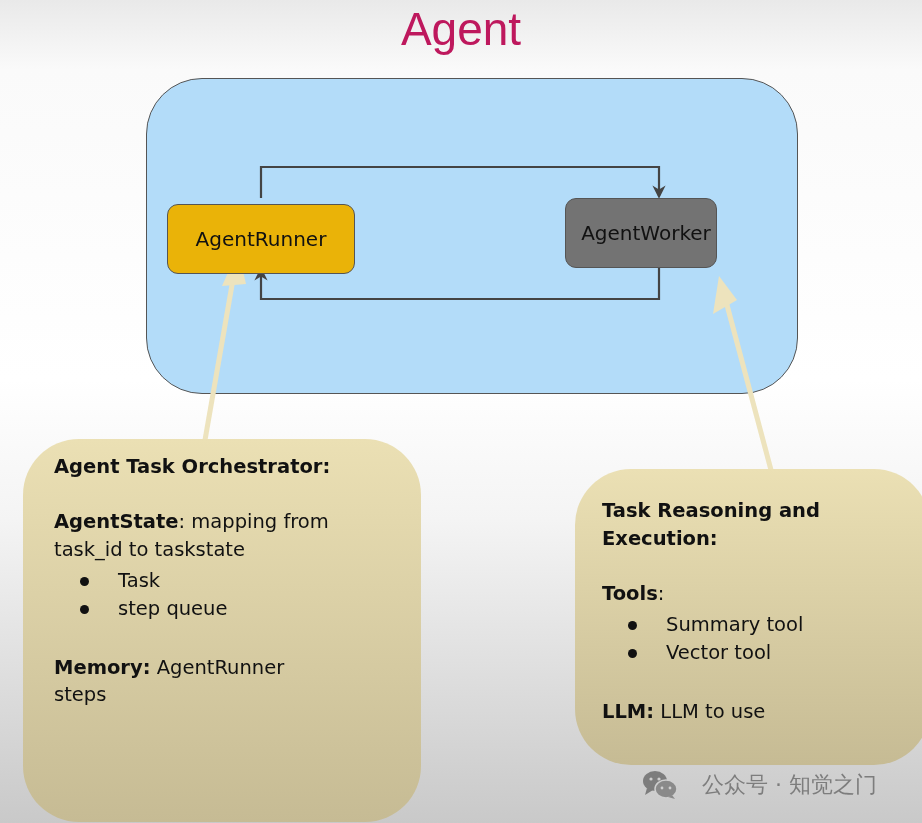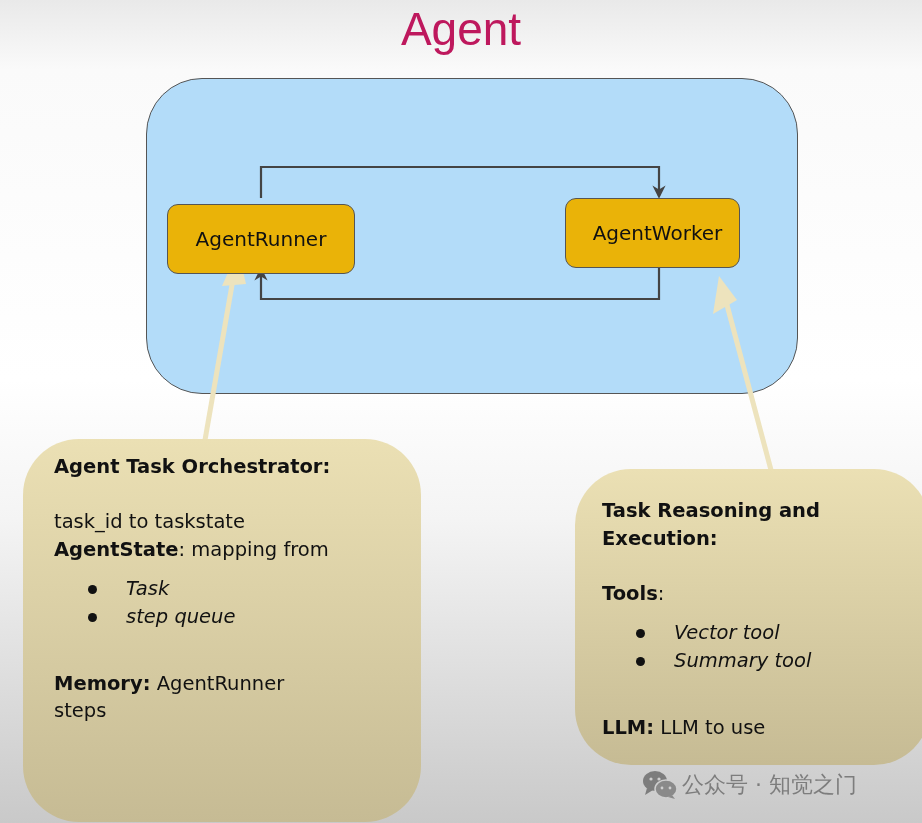--- a/index.html
+++ b/index.html
@@ -15,38 +15,38 @@
   .agent-box {
     position: absolute; left: 146px; top: 78px; width: 652px; height: 316px;
     background: #b3dcf9; border: 1.5px solid #555; border-radius: 56px; box-sizing: border-box;
   }
   .node {
     position: absolute; height: 70px; border: 1.5px solid #555; border-radius: 11px; box-sizing: border-box;
     display: flex; align-items: center; justify-content: center;
     font-family: "DejaVu Sans", sans-serif; font-size: 20px; color: #111;
   }
   .runner { left: 167px; top: 204px; width: 188px; background: #eab308; }
-  .worker { left: 565px; top: 198px; width: 175px; background: #eab308; padding-left: 10px; }
+  .worker { left: 565px; top: 198px; width: 152px; background: #737373; padding-left: 10px; }
   svg.overlay { position: absolute; left: 0; top: 0; }
   .card {
     position: absolute; border-radius: 56px; box-sizing: border-box;
     background: linear-gradient(to bottom, #ebe0b4 0%, #c6bb94 100%);
     font-size: 19.5px; line-height: 27.5px; color: #111;
   }
   .card-left { left: 23px; top: 439px; width: 398px; height: 383px; padding: 14px 20px 0 31px; }
   .card-right { left: 575px; top: 469px; width: 355px; height: 296px; padding: 28px 20px 0 27px; }
   .card b { font-weight: bold; }
   .card .blank { height: 27.5px; }
-  .card ul { list-style: none; margin: 12px; padding: 0; font-style: italic; }
+  .card ul { list-style: none; margin: 4px; padding: 0; }
   .card li { position: relative; padding-left: 60px; }
   .card li::before {
     content: ""; position: absolute; left: 22px; top: 10px; width: 9px; height: 9px; border-radius: 50%; background: #111;
   }
   .watermark {
-    position: absolute; left: 642px; top: 770px; display: flex; align-items: center; gap: 4px;
+    position: absolute; left: 642px; top: 770px; display: flex; align-items: center; gap: 24px;
     color: #7d7d7d; font-size: 22px;
   }
   .wechat-icon { width: 36px; height: 30px; position: relative; }
 </style>
 </head>
 <body>
 
 <div class="title">Agent</div>
 
 <div class="agent-box"></div>
@@ -73,39 +73,39 @@
 <div class="node runner">
   <span>AgentRunner</span>
 </div>
 <div class="node worker">
   <span>AgentWorker</span>
 </div>
 
 <div class="card card-left">
   <div><b>Agent Task Orchestrator:</b></div>
   <div class="blank"></div>
+  <div><b>AgentState</b><span>: mapping from</span></div>
   <div>task_id to taskstate</div>
-  <div><b>AgentState</b><span>: mapping from</span></div>
   <ul>
     <li>Task</li>
     <li>step queue</li>
   </ul>
   <div class="blank"></div>
   <div><b>Memory:</b><span> AgentRunner</span></div>
   <div>steps</div>
 </div>
 
 <div class="card card-right">
   <div><b>Task Reasoning and</b></div>
   <div><b>Execution:</b></div>
   <div class="blank"></div>
   <div><b>Tools</b><span>:</span></div>
   <ul>
+    <li>Summary tool</li>
     <li>Vector tool</li>
-    <li>Summary tool</li>
   </ul>
   <div class="blank"></div>
   <div><b>LLM:</b><span> LLM to use</span></div>
 </div>
 
 <div class="watermark">
   <span class="wechat-icon">
     <svg width="36" height="30" viewBox="0 0 36 30">
       <ellipse cx="13" cy="11" rx="12" ry="10" fill="#7d7d7d"></ellipse>
       <polygon points="5,18 3,25 11,20" fill="#7d7d7d"></polygon>

